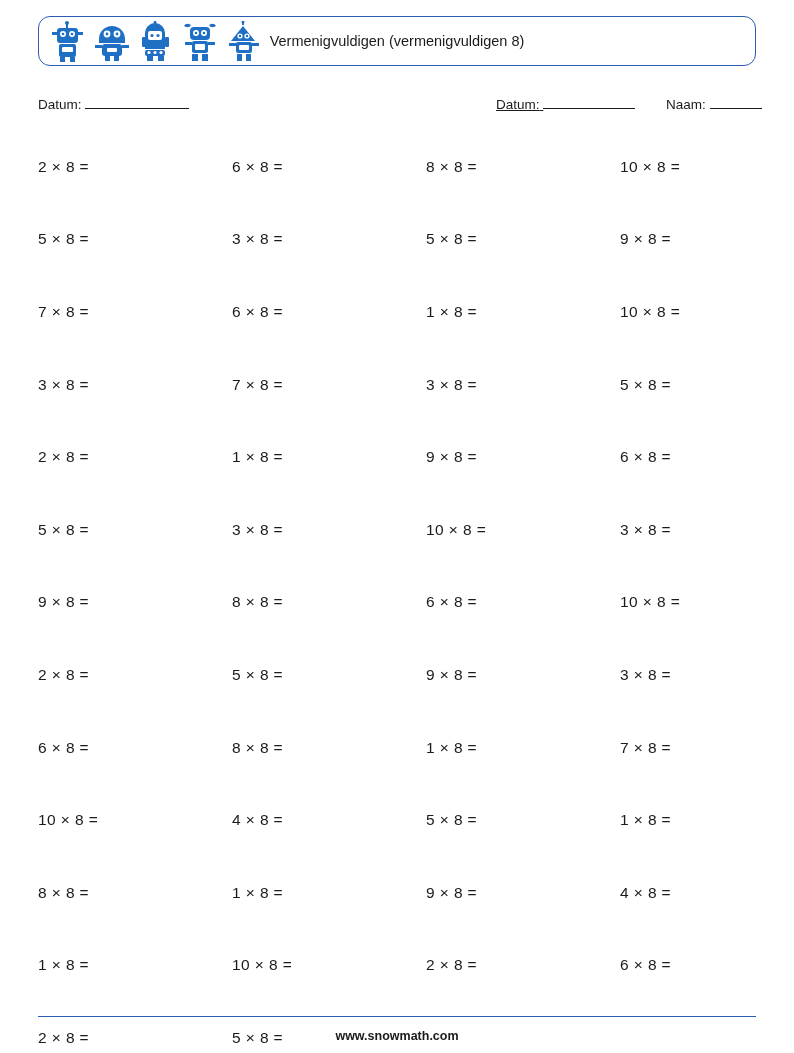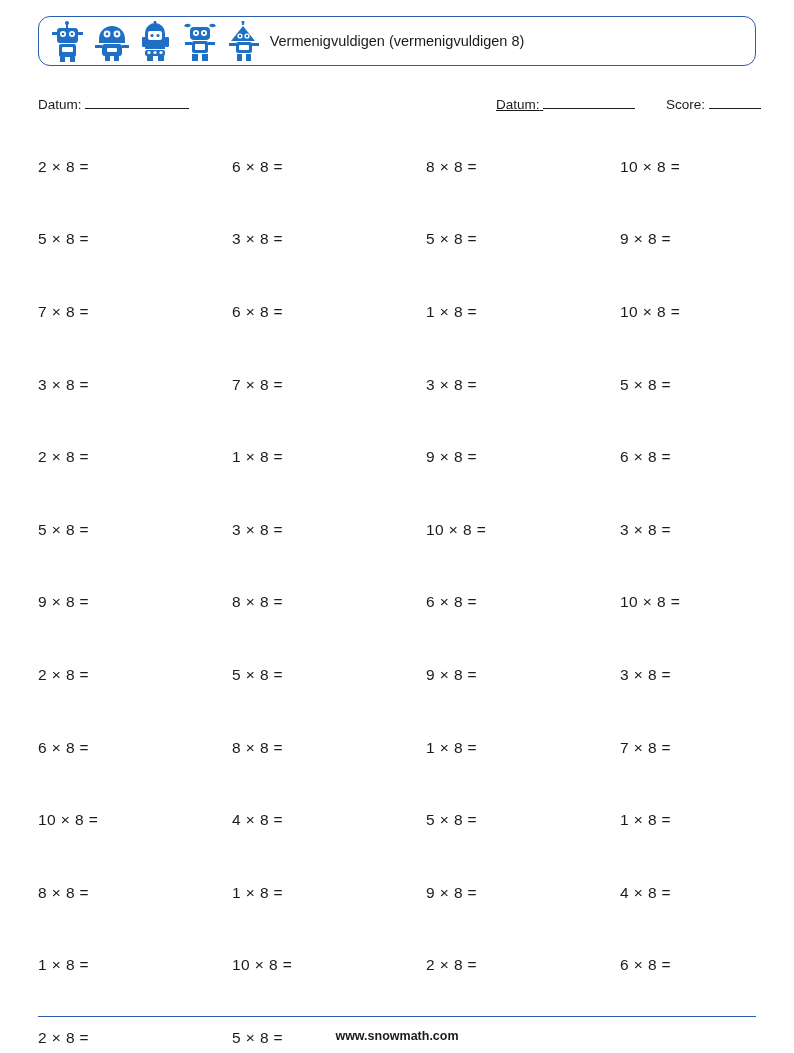--- a/index.html
+++ b/index.html
@@ -254,21 +254,21 @@
 <div class="info-row">
   <div class="info-item info-name">
     <span>Datum:</span>
     <span class="rule rule-long"></span>
   </div>
   <div class="info-item info-date">
     <span>Datum:</span>
     <span class="rule rule-med"></span>
   </div>
   <div class="info-item info-score">
-    <span>Score:</span>
+    <span>Naam:</span>
     <span class="rule rule-short"></span>
   </div>
 </div>
 
 <div class="grid">
   <div class="cell">2 × 8 =</div>
   <div class="cell">6 × 8 =</div>
   <div class="cell">8 × 8 =</div>
   <div class="cell">10 × 8 =</div>
 

